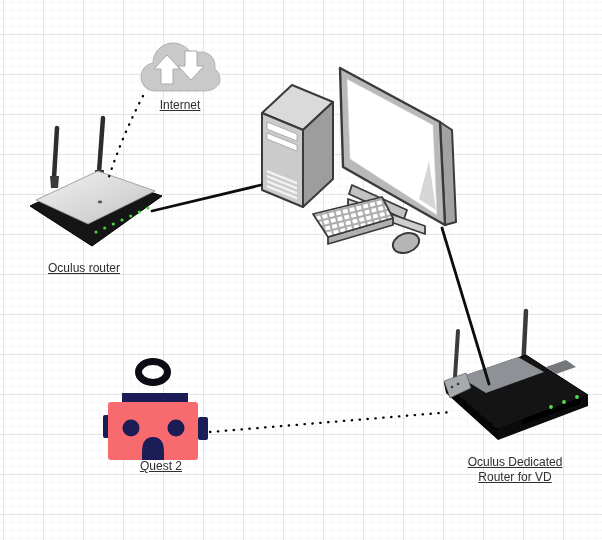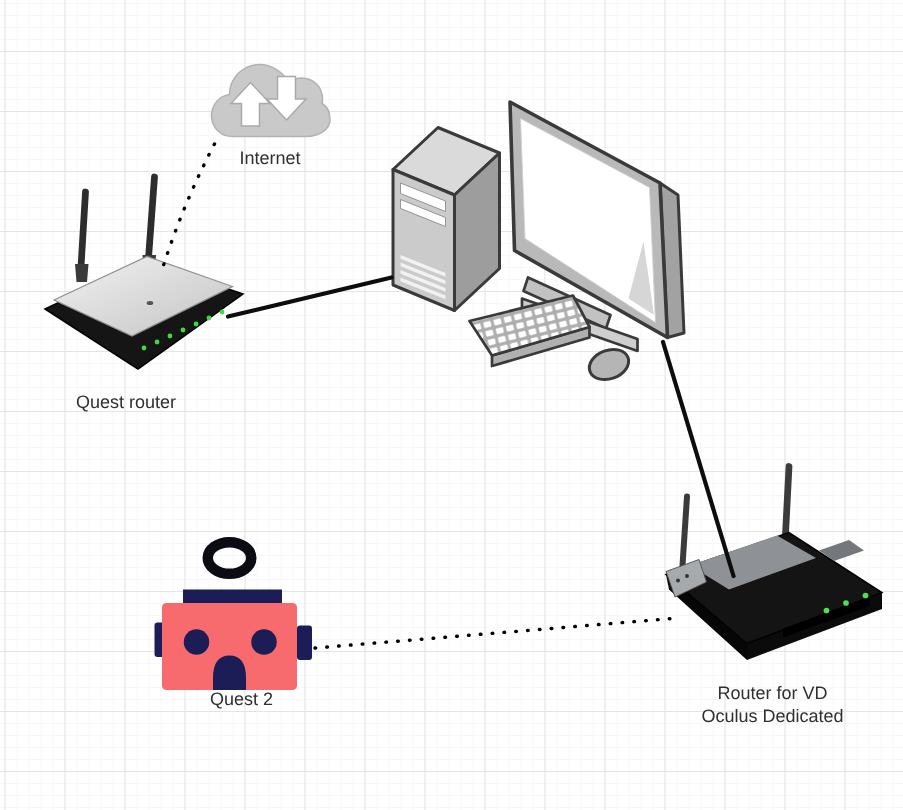--- a/index.html
+++ b/index.html
@@ -17,21 +17,21 @@
       linear-gradient(#f7f7f7 1px, transparent 1px),
       linear-gradient(90deg, #f7f7f7 1px, transparent 1px);
     background-size:40px 40px,40px 40px,8px 8px,8px 8px;
     background-position:3px 34px,3px 34px,3px 2px,3px 2px;
   }
   .node{position:absolute;}
   .node svg{display:block;}
   .label{
     position:absolute;
     font-size:12px;line-height:15px;color:#2f2f2f;
-    text-align:center;white-space:nowrap;
+    text-align:center;white-space:nowrap;text-decoration:underline;
   }
   .edges{position:absolute;left:0;top:0;pointer-events:none;}
 </style>
 </head>
 <body>
 
 <div class="canvas">
 
   <div class="node" style="left:138px;top:37px;">
     <svg width="84" height="60" viewBox="0 0 84 60">
@@ -61,21 +61,21 @@
         <circle cx="68" cy="122" r="1.6" fill="#3ddb3d"></circle>
         <circle cx="76.7" cy="118" r="1.6" fill="#3ddb3d"></circle>
         <circle cx="85.3" cy="114" r="1.6" fill="#3ddb3d"></circle>
         <circle cx="94" cy="110" r="1.6" fill="#3ddb3d"></circle>
         <circle cx="102.7" cy="106" r="1.6" fill="#3ddb3d"></circle>
         <circle cx="111.3" cy="102" r="1.6" fill="#3ddb3d"></circle>
         <circle cx="120" cy="98" r="1.6" fill="#3ddb3d"></circle>
       </g>
     </svg>
   </div>
-  <div class="label" style="left:29px;top:261px;width:110px;">Quest router</div>
+  <div class="label" style="left:29px;top:261px;width:110px;">Oculus router</div>
 
   <div class="node" style="left:253px;top:58px;">
     <svg width="208" height="200" viewBox="0 0 208 200">
       <defs>
         <pattern id="keys" width="7" height="6" patternUnits="userSpaceOnUse" patternTransform="rotate(-14)">
           <rect width="7" height="6" fill="#adadad"></rect>
           <rect x="1" y="1" width="5" height="4" rx="0.8" fill="#ffffff"></rect>
         </pattern>
       </defs>
 
@@ -144,22 +144,22 @@
       <circle cx="20" cy="81" r="1.3" fill="#333"></circle>
       <polygon points="84,116 142,95 142,101 84,122" fill="#000000"></polygon>
       <g>
         <circle cx="113" cy="104" r="1.9" fill="#52e052"></circle>
         <circle cx="126" cy="99" r="1.9" fill="#52e052"></circle>
         <circle cx="139" cy="94" r="1.9" fill="#52e052"></circle>
       </g>
     </svg>
   </div>
   <div class="label" style="left:450px;top:455px;width:130px;">
+    <div>Oculus Dedicated</div>
     <div>Router for VD</div>
-    <div>Oculus Dedicated</div>
   </div>
 
   <svg class="edges" width="602" height="540" viewBox="0 0 602 540">
     <path d="M143,96 Q122,136 108,180" fill="none" stroke="#000" stroke-width="2.3" stroke-linecap="round" stroke-dasharray="0.4 7.5"></path>
     <path d="M152,211 L261,185" fill="none" stroke="#0d0d0d" stroke-width="2.8" stroke-linecap="round"></path>
     <path d="M442,228 L489,384" fill="none" stroke="#0d0d0d" stroke-width="2.8" stroke-linecap="round"></path>
     <path d="M210,432 L452,412" fill="none" stroke="#000" stroke-width="2.3" stroke-linecap="round" stroke-dasharray="0.4 7.5"></path>
   </svg>
 
 </div>

